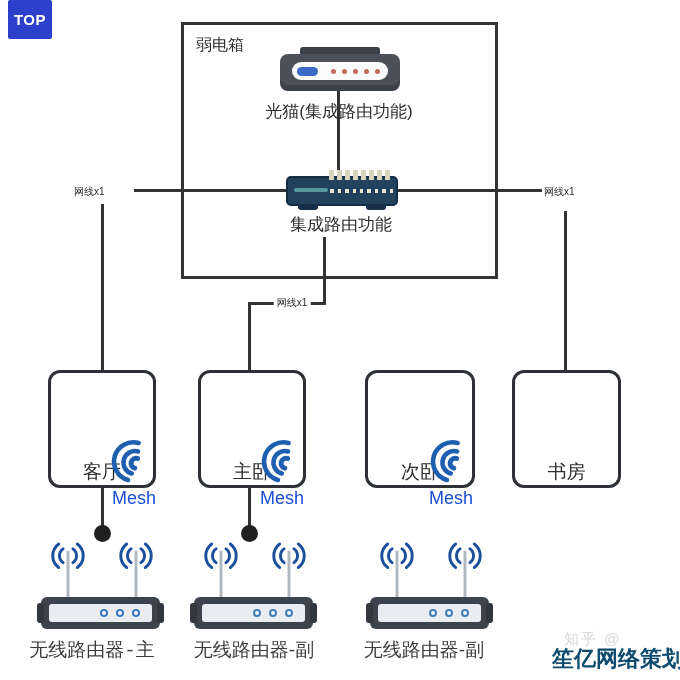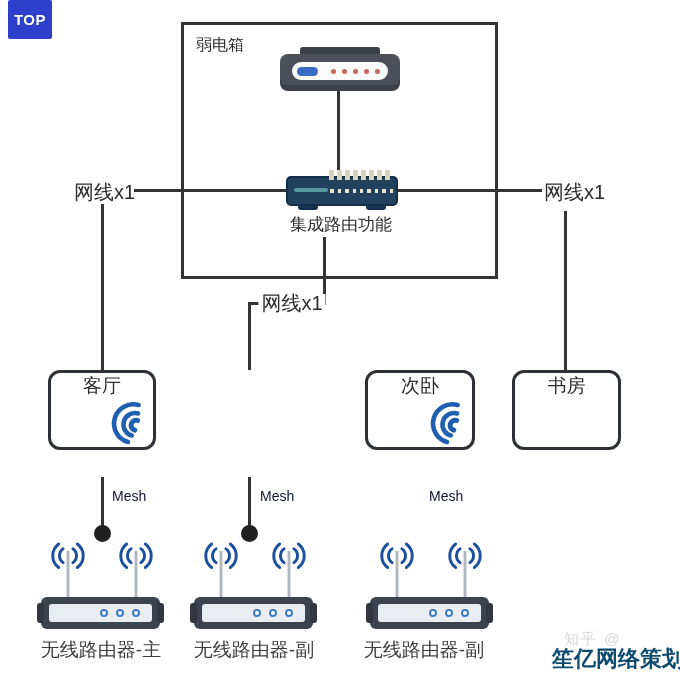--- a/index.html
+++ b/index.html
@@ -9,21 +9,21 @@
   
   .top-badge{left:0;top:3;width:44px;height:39px;background:#2c40cb;border-radius:2px;
              display:flex;align-items:center;justify-content:center;color:#fff;
              font-weight:bold;font-size:15px;letter-spacing:.5px;}
   
   .cabinet{left:173px;top:22px;width:317px;height:257px;border:3px solid #333;box-sizing:border-box;background:#fff;}
   .cabinet-label{left:188px;top:35px;font-size:16px;}
   
   .hline{height:3px;background:#333;}
   .vline{width:3px;background:#333;}
-  .lbl{font-size:20px;line-height:18px;white-space:nowrap;}
+  .lbl{font-size:10px;line-height:18px;white-space:nowrap;}
   .lbl-mid{background:#fff;padding:0 3px;z-index:4;transform:translateX(-50%);}
   .dev-label{font-size:17px;white-space:nowrap;transform:translateX(-50%);}
   
   .modem-lid{left:292px;top:47px;width:80px;height:12px;background:#3b4047;border-radius:3px;}
   .modem-body{left:272px;top:54px;width:120px;height:37px;background:#4b5059;border-radius:8px;
               box-shadow:inset 0 -6px 0 rgba(0,0,0,.18);z-index:2;}
   .modem-pill{position:absolute;left:12px;top:8px;width:96px;height:18px;background:#fbfbfb;border-radius:9px;
               display:flex;align-items:center;}
   .modem-led-blue{width:21px;height:9px;border-radius:4.5px;background:#3b6cc5;margin-left:5px;}
   .modem-leds{display:flex;gap:6px;margin-left:13px;}
@@ -31,25 +31,25 @@
   
   .switch-body{left:278px;top:176px;width:112px;height:30px;background:#22415d;border:2px solid #152e46;
                box-sizing:border-box;border-radius:5px;z-index:2;}
   .switch-ports{left:321px;top:170px;width:64px;height:10px;z-index:3;
     background:repeating-linear-gradient(90deg,#d8d3bd 0 5px,rgba(0,0,0,0) 5px 8px);}
   .switch-teal{left:286px;top:188px;width:34px;height:4px;background:#57989f;border-radius:2px;z-index:3;}
   .switch-dots{left:322px;top:189px;width:64px;height:4px;z-index:3;
     background:repeating-linear-gradient(90deg,#e9e5d0 0 3.5px,rgba(0,0,0,0) 3.5px 7.5px);}
   .switch-foot{width:20px;height:6px;background:#14304a;border-radius:0 0 3px 3px;z-index:1;}
   
-  .room{width:108px;height:80px;border:3px solid #2d3136;box-sizing:border-box;border-radius:12px;
-        background:#fff;display:flex;align-items:flex-start;justify-content:center;z-index:2;}
+  .room{width:108px;height:118px;border:3px solid #2d3136;box-sizing:border-box;border-radius:12px;
+        background:#fff;display:flex;align-items:flex-end;justify-content:center;z-index:2;}
   .room-label{font-size:19px;}
   .wifi{position:absolute;right:3px;bottom:3px;width:44px;height:44px;transform:rotate(16deg);}
-  .mesh-label{font-size:14px;color:#0f172a;}
+  .mesh-label{font-size:18px;color:#1d4ed8;}
   .mesh-dot{width:17px;height:17px;border-radius:50%;background:#202020;z-index:3;}
   
   .router-body{width:119px;height:32px;background:#3d434d;border-radius:6px;z-index:2;}
   .router-body:before,.router-body:after{content:"";position:absolute;top:6px;width:7px;height:20px;
         background:#31363f;border-radius:3px;}
   .router-body:before{left:-4px;} .router-body:after{right:-4px;}
   .router-panel{position:absolute;left:8px;top:7px;width:103px;height:18px;background:#e9edf2;border-radius:3px;}
   .router-leds{position:absolute;right:12px;top:5px;display:flex;gap:8px;}
   .router-leds i{width:7px;height:7px;border-radius:50%;border:2px solid #3f7ac0;background:#fff;box-sizing:border-box;width:8px;height:8px;}
   .router-label{font-size:19px;color:#3c3c3c;white-space:nowrap;transform:translateX(-50%);}
@@ -77,20 +77,21 @@
       <div class="modem-led-blue"></div>
       <div class="modem-leds">
         <i></i>
           <i></i>
           <i></i>
           <i></i>
           <i></i>
       </div>
     </div>
   </div>
+  <div class="abs dev-label" style="left:331px;top:100px;">光猫(集成路由功能)</div>
 
   <div class="abs vline" style="left:329px;top:90px;height:87px;"></div>
 
   <div class="abs hline" style="left:126px;top:189px;width:408px;z-index:1;"></div>
 
   <div class="abs switch-ports"></div>
   <div class="abs switch-body"></div>
   <div class="abs switch-teal"></div>
   <div class="abs switch-dots"></div>
   <div class="abs switch-foot" style="left:290px;top:204px;"></div>
@@ -109,20 +110,28 @@
   <div class="abs lbl lbl-mid" style="left:284px;top:294px;">网线x1</div>
 
   <div class="abs room" style="left:40px;top:370px;">
     <span class="room-label">客厅</span>
     <svg class="wifi" viewBox="0 0 48 48" fill="none">
       <path d="M30 3 A21 21 0 0 0 30 45" stroke="#1e5fb0" stroke-width="5" stroke-linecap="round"></path>
       <path d="M32 12 A12.5 12.5 0 0 0 32 37" stroke="#1e5fb0" stroke-width="5" stroke-linecap="round"></path>
       <path d="M33.5 19.5 A5.5 5.5 0 0 0 33.5 30.5" stroke="#1e5fb0" stroke-width="5.5" stroke-linecap="round"></path>
     </svg>
   </div>
+  <div class="abs room" style="left:190px;top:370px;">
+    <span class="room-label">主卧</span>
+    <svg class="wifi" viewBox="0 0 48 48" fill="none">
+      <path d="M30 3 A21 21 0 0 0 30 45" stroke="#1e5fb0" stroke-width="5" stroke-linecap="round"></path>
+      <path d="M32 12 A12.5 12.5 0 0 0 32 37" stroke="#1e5fb0" stroke-width="5" stroke-linecap="round"></path>
+      <path d="M33.5 19.5 A5.5 5.5 0 0 0 33.5 30.5" stroke="#1e5fb0" stroke-width="5.5" stroke-linecap="round"></path>
+    </svg>
+  </div>
   <div class="abs room" style="left:357px;top:370px;width:110px;">
     <span class="room-label">次卧</span>
     <svg class="wifi" viewBox="0 0 48 48" fill="none">
       <path d="M30 3 A21 21 0 0 0 30 45" stroke="#1e5fb0" stroke-width="5" stroke-linecap="round"></path>
       <path d="M32 12 A12.5 12.5 0 0 0 32 37" stroke="#1e5fb0" stroke-width="5" stroke-linecap="round"></path>
       <path d="M33.5 19.5 A5.5 5.5 0 0 0 33.5 30.5" stroke="#1e5fb0" stroke-width="5.5" stroke-linecap="round"></path>
     </svg>
   </div>
   <div class="abs room" style="left:504px;top:370px;width:109px;">
     <span class="room-label">书房</span>
@@ -153,21 +162,21 @@
   </svg>
   <div class="abs router-body" style="left:33px;top:597px;">
     <div class="router-panel">
       <div class="router-leds">
           <i></i>
           <i></i>
           <i></i>
         </div>
     </div>
   </div>
-  <div class="abs router-label" style="left:93px;top:637px;">无线路由器-主</div>
+  <div class="abs router-label" style="left:84px;top:637px;font-family:Liberation Mono, monospace;">无线路由器-主</div>
 
   <svg class="abs antenna" style="left:195px;top:541px;" viewBox="0 0 36 58" fill="none">
     <line x1="18" y1="10" x2="18" y2="58" stroke="#b0b8bf" stroke-width="3"></line>
     <path d="M8.5 3 A15 15 0 0 0 8.5 27" stroke="#1c4f9e" stroke-width="3" stroke-linecap="round"></path>
     <path d="M13 8 A8.5 8.5 0 0 0 13 22" stroke="#1c4f9e" stroke-width="3" stroke-linecap="round"></path>
     <path d="M27.5 3 A15 15 0 0 1 27.5 27" stroke="#1c4f9e" stroke-width="3" stroke-linecap="round"></path>
     <path d="M23 8 A8.5 8.5 0 0 1 23 22" stroke="#1c4f9e" stroke-width="3" stroke-linecap="round"></path>
   </svg>
   <svg class="abs antenna" style="left:263px;top:541px;" viewBox="0 0 36 58" fill="none">
     <line x1="18" y1="10" x2="18" y2="58" stroke="#b0b8bf" stroke-width="3"></line>

